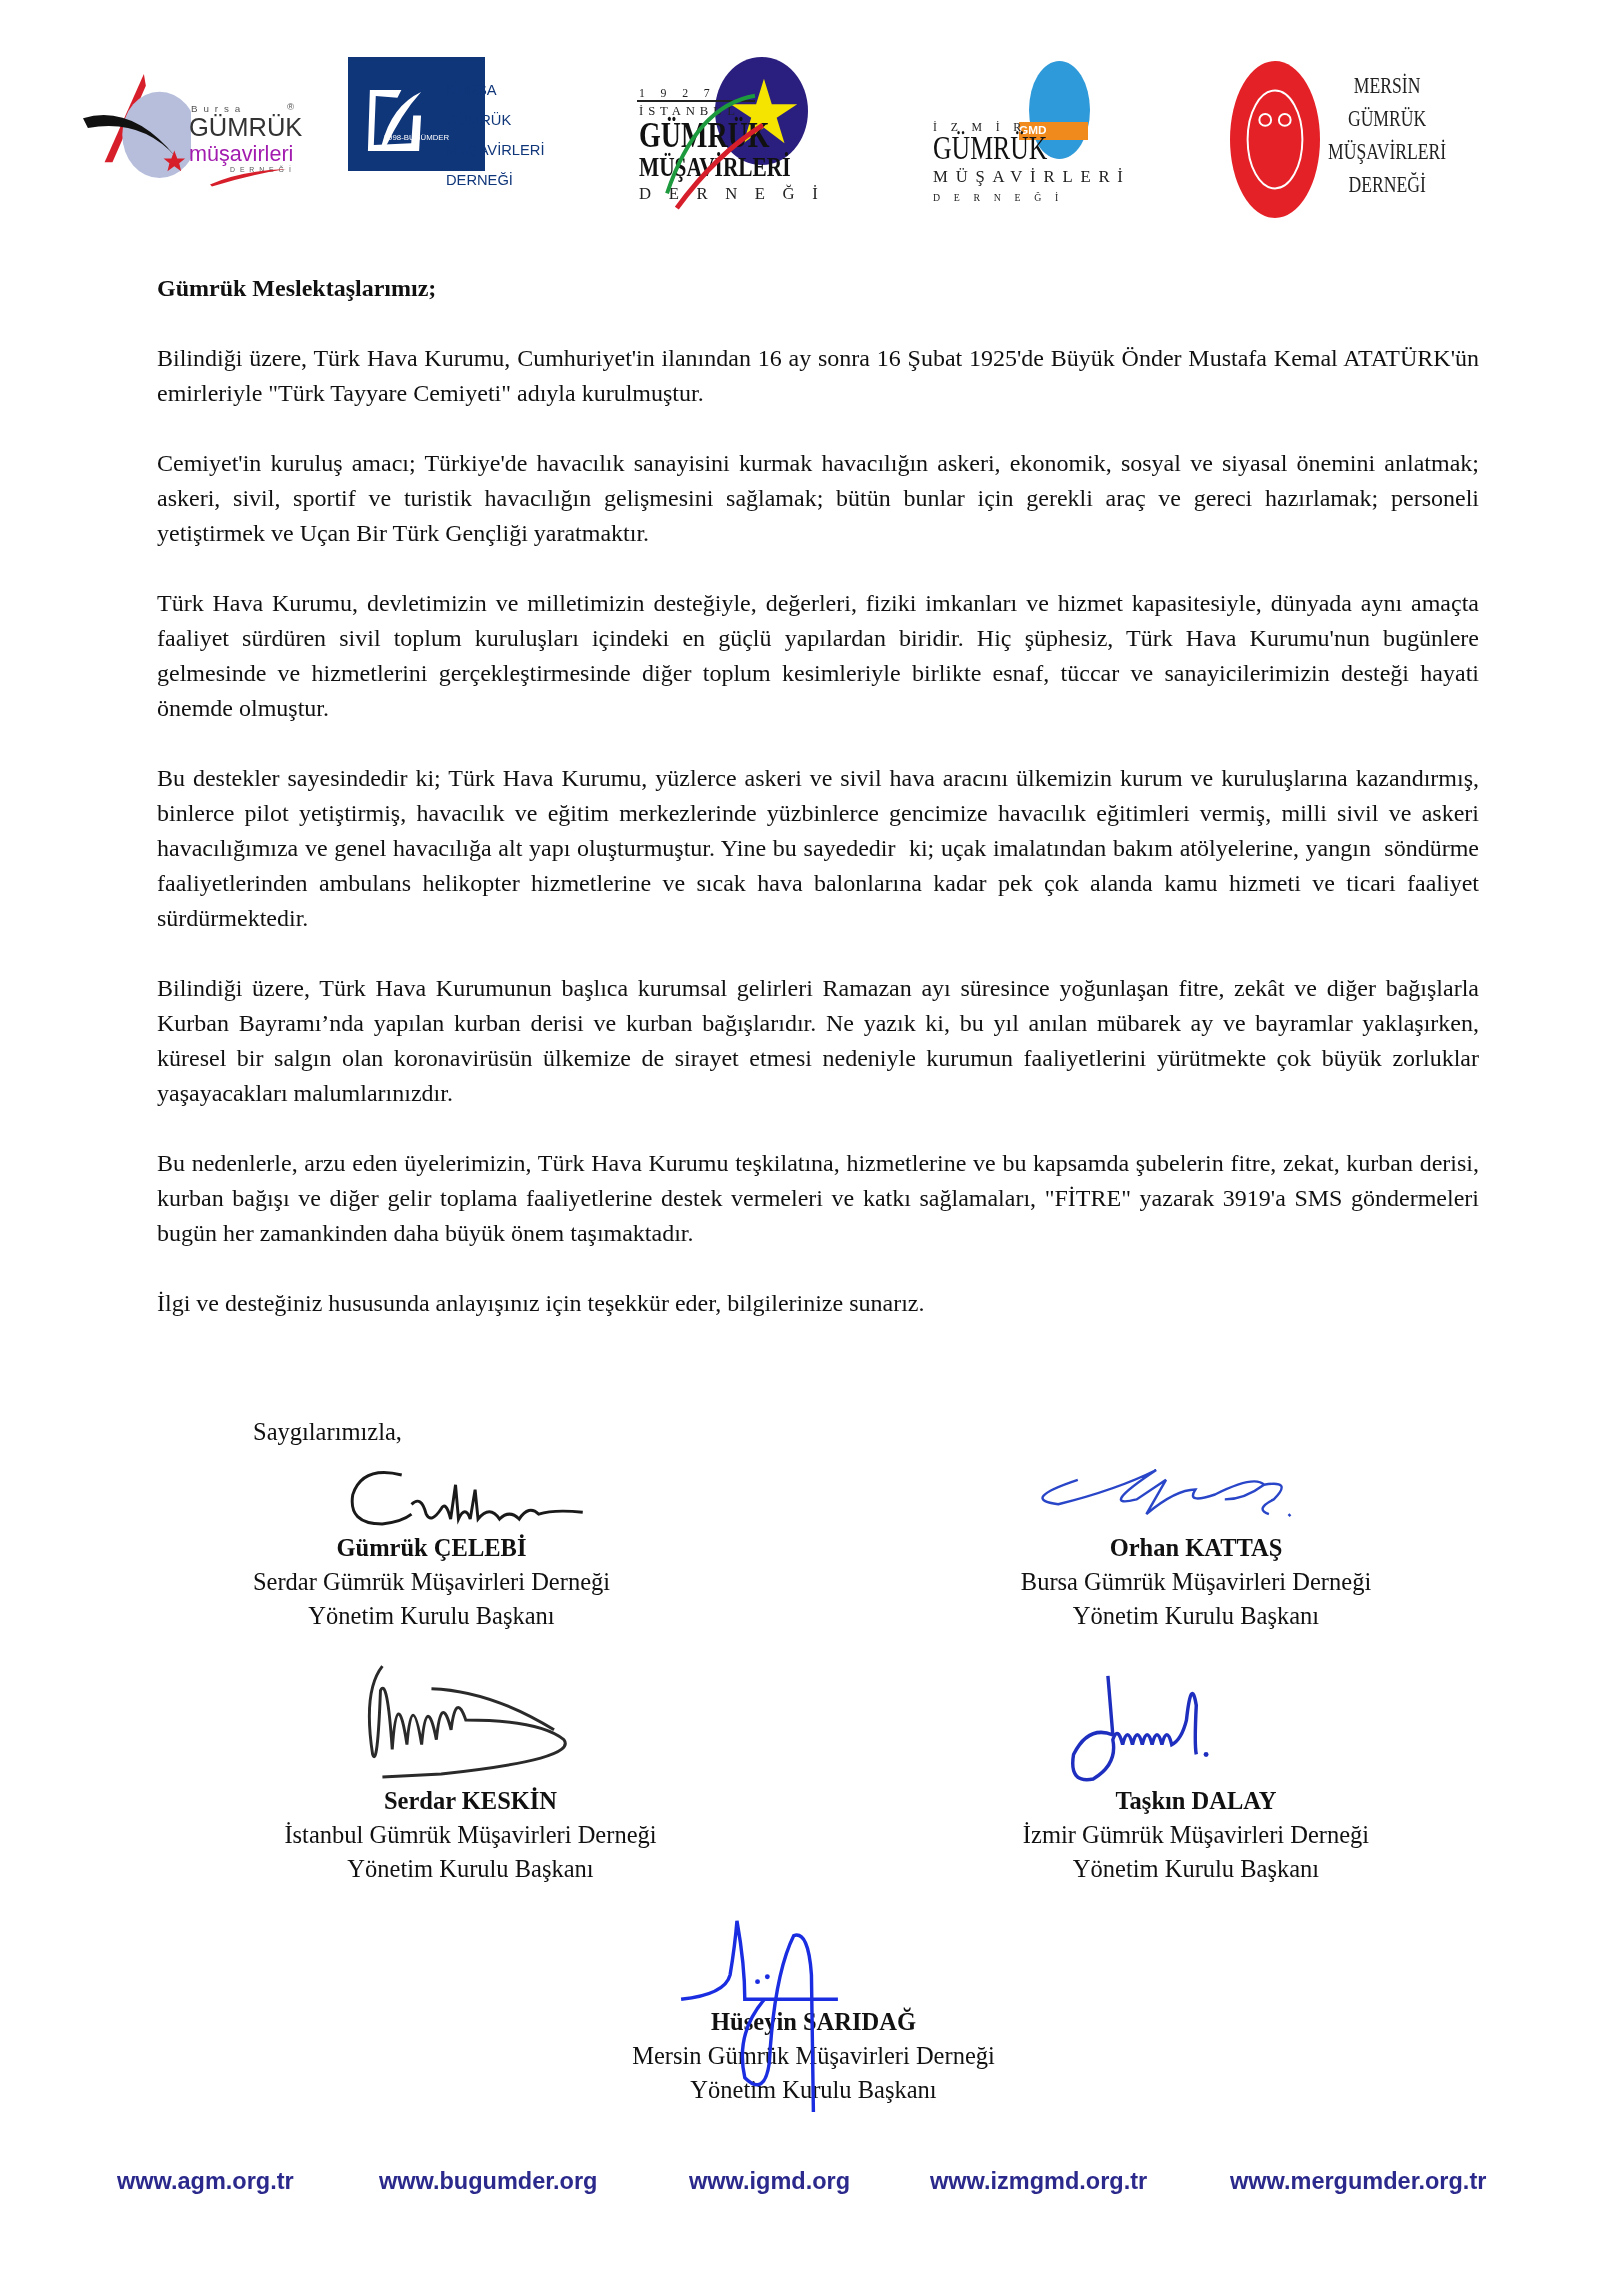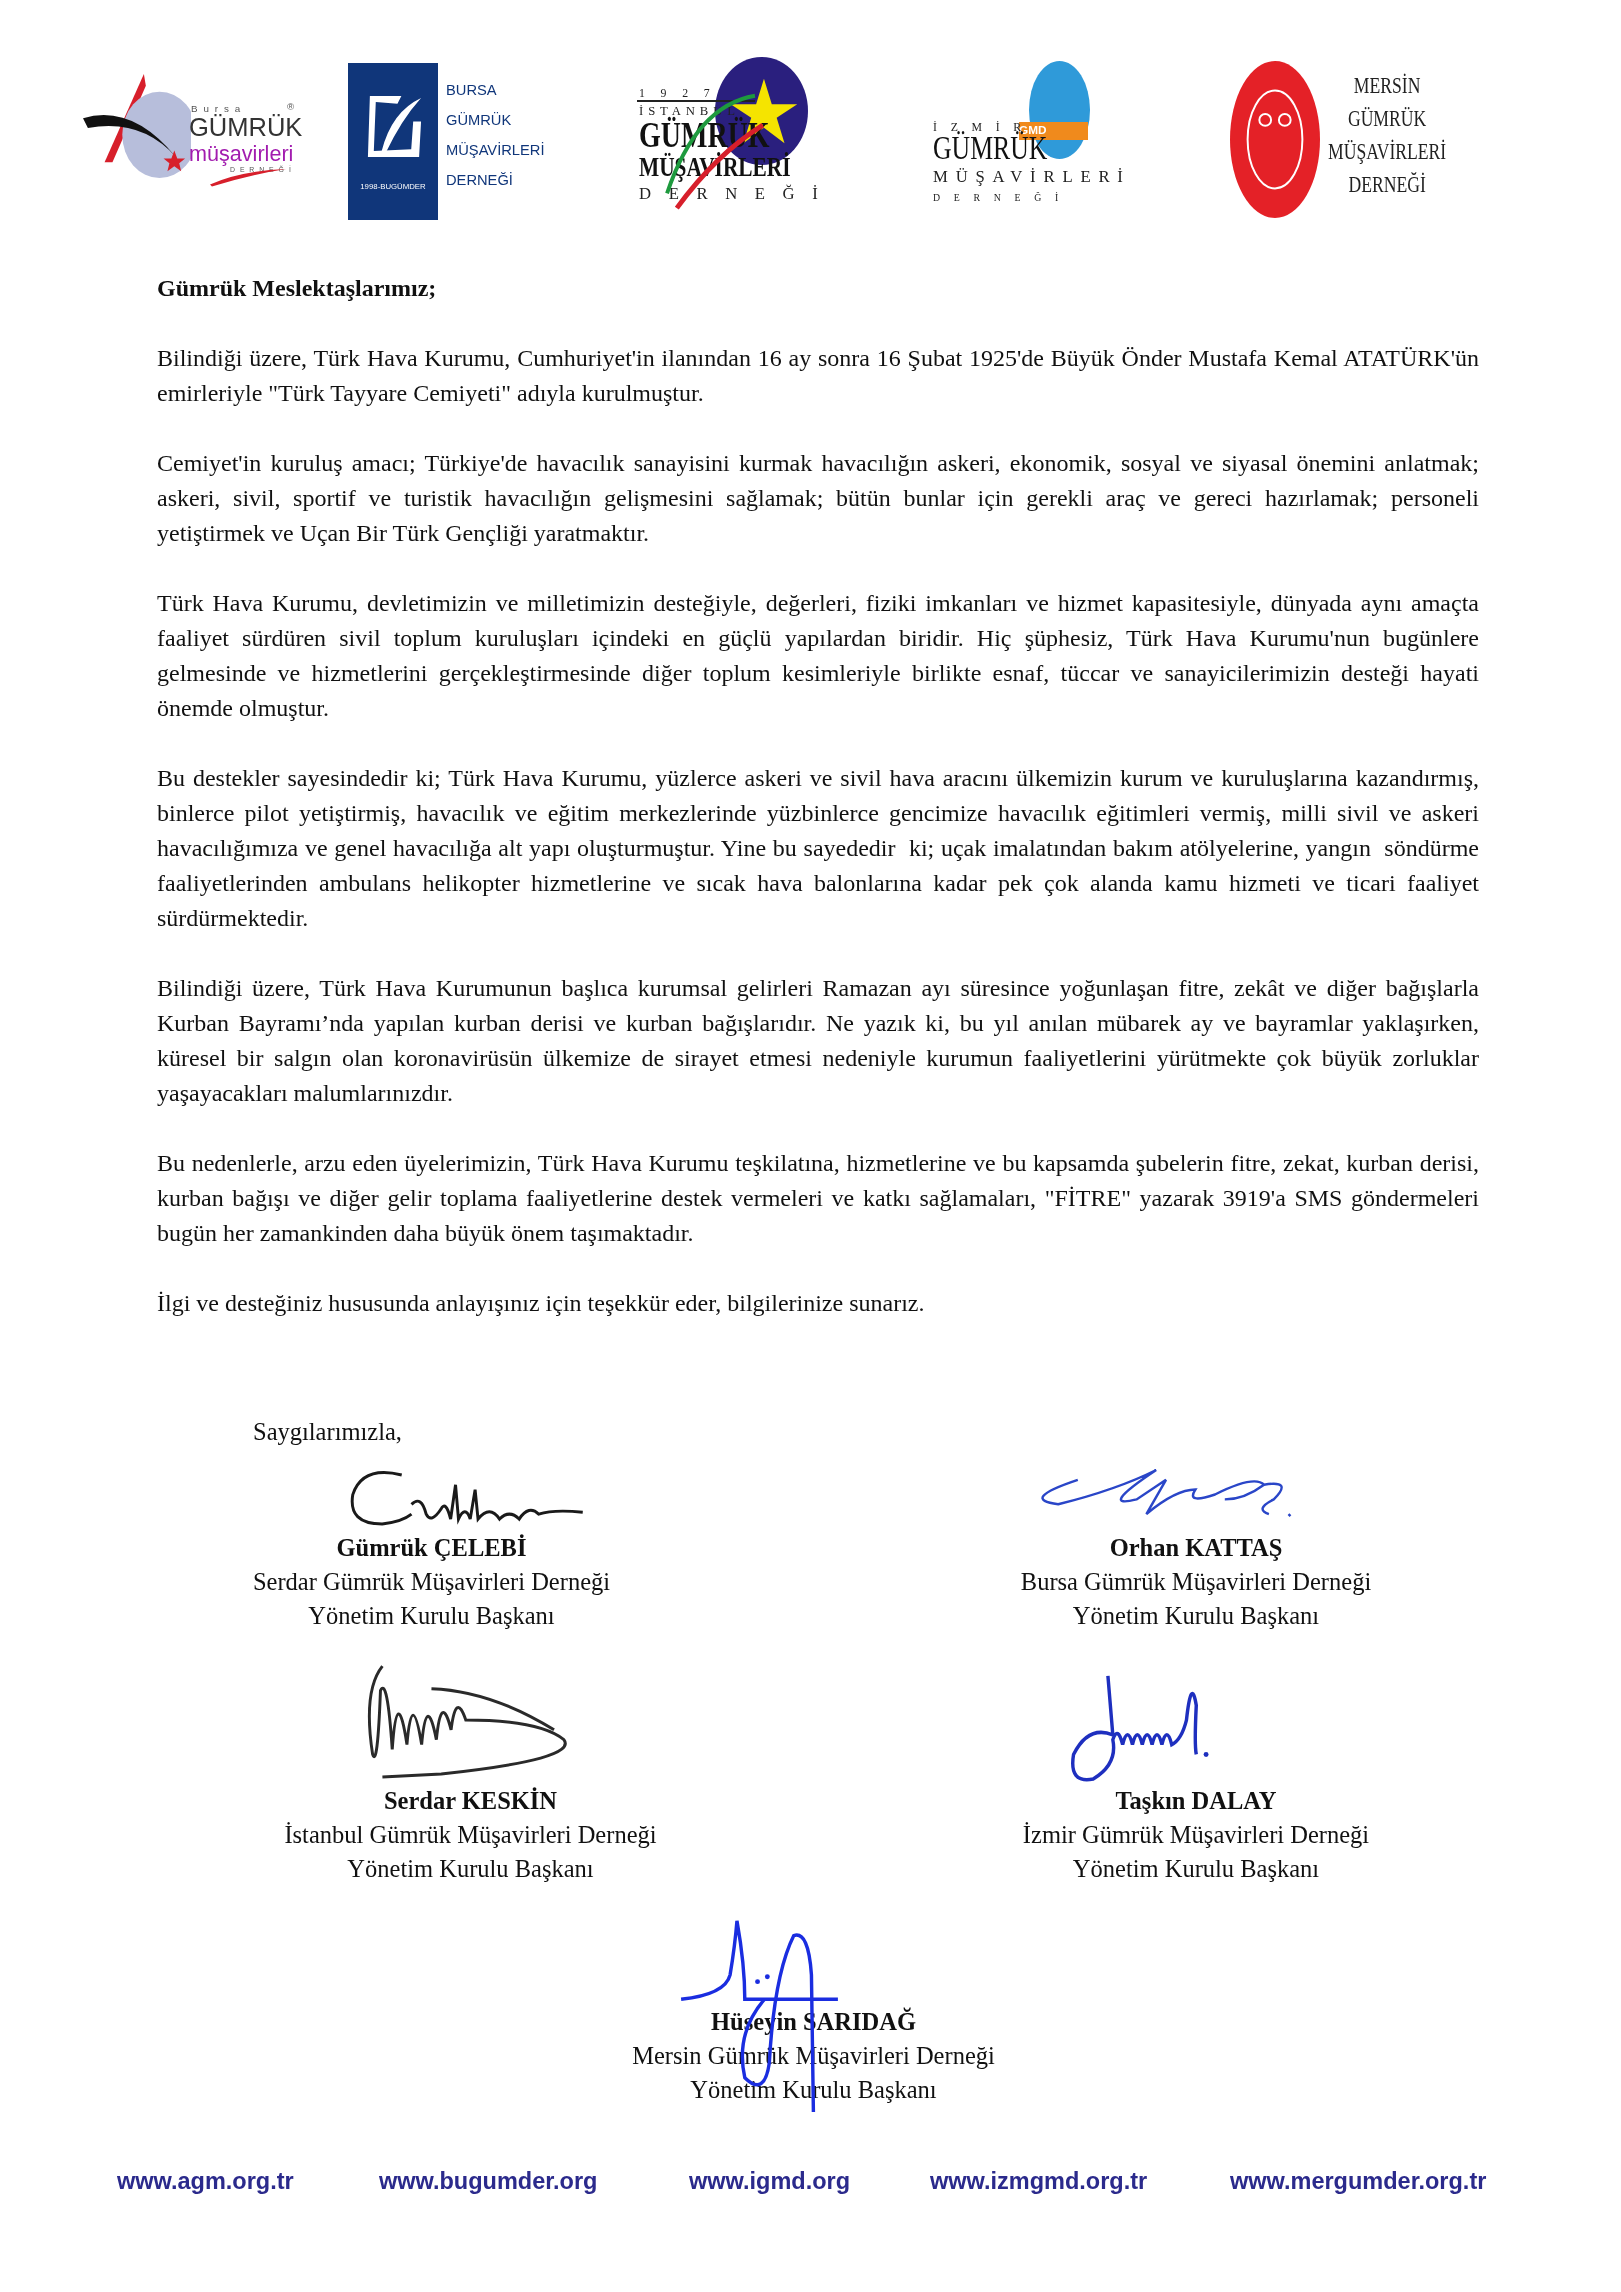--- a/index.html
+++ b/index.html
@@ -10,21 +10,21 @@
   
   .logo { position: absolute; }
   .ankara { left: 83px; top: 74px; width: 216px; height: 108px; }
   .ankara .t-small { position:absolute; left:108px; top:29px; font-family:"Liberation Sans",sans-serif; font-size:9.8px; letter-spacing:5.9px; color:#555; }
   .ankara .t-big { position:absolute; left:106px; top:39px; font-family:"Liberation Sans",sans-serif; font-size:25.5px; color:#333; letter-spacing:0px; }
   .ankara .t-mid { position:absolute; left:106px; top:67px; font-family:"Liberation Sans",sans-serif; font-size:21.6px; color:#a21caf; }
   .ankara .t-der { position:absolute; left:147px; top:92px; font-family:"Liberation Sans",sans-serif; font-size:6.9px; letter-spacing:4.9px; color:#555; }
   .ankara .reg { position:absolute; left:204px; top:27.4px; font-size:9.8px; color:#555; font-family:"Liberation Sans",sans-serif; }
 
   .bursa { left: 348px; top: 57px; width: 196px; height: 157px; }
-  .bursa .box { position:absolute; left:0; top:6px; width:90px; height:157px; background:#10367a; }
+  .bursa .box { position:absolute; left:0; top:0; width:90px; height:114px; background:#10367a;padding-left:47px; }
   .bursa .box .yr { position:absolute; left:0; right:0; bottom:29px; text-align:center; font-family:"Liberation Sans",sans-serif; font-size:7.8px; color:#fff; }
   .bursa .txt { position:absolute; left:98px; top:17.6px; font-family:"Liberation Sans",sans-serif; font-size:14.7px; line-height:30px; color:#10367a; }
 
   .istanbul { left: 637px; top: 57px; width: 225px; height: 157px; }
   .istanbul .circle { position:absolute; left:78px; top:0; width:93px; height:108px; border-radius:50%; background:#2a1f7e; }
   .istanbul .line { position:absolute; left:0; width:118px; height:2px; background:#222; }
   .istanbul .t1927 { position:absolute; left:2px; top:29px; font-size:11.8px; letter-spacing:15.7px; color:#222; }
   .istanbul .tist { position:absolute; left:2px; top:47px; font-size:12.7px; letter-spacing:4.9px; color:#222; }
   .istanbul .tg { position:absolute; left:2px; top:59px; font-size:35px; font-weight:bold; color:#111; transform:scaleX(0.8); transform-origin:left; }
   .istanbul .tm { position:absolute; left:2px; top:95px; font-size:27.4px; font-weight:bold; color:#111; transform:scaleX(0.78); transform-origin:left; }

